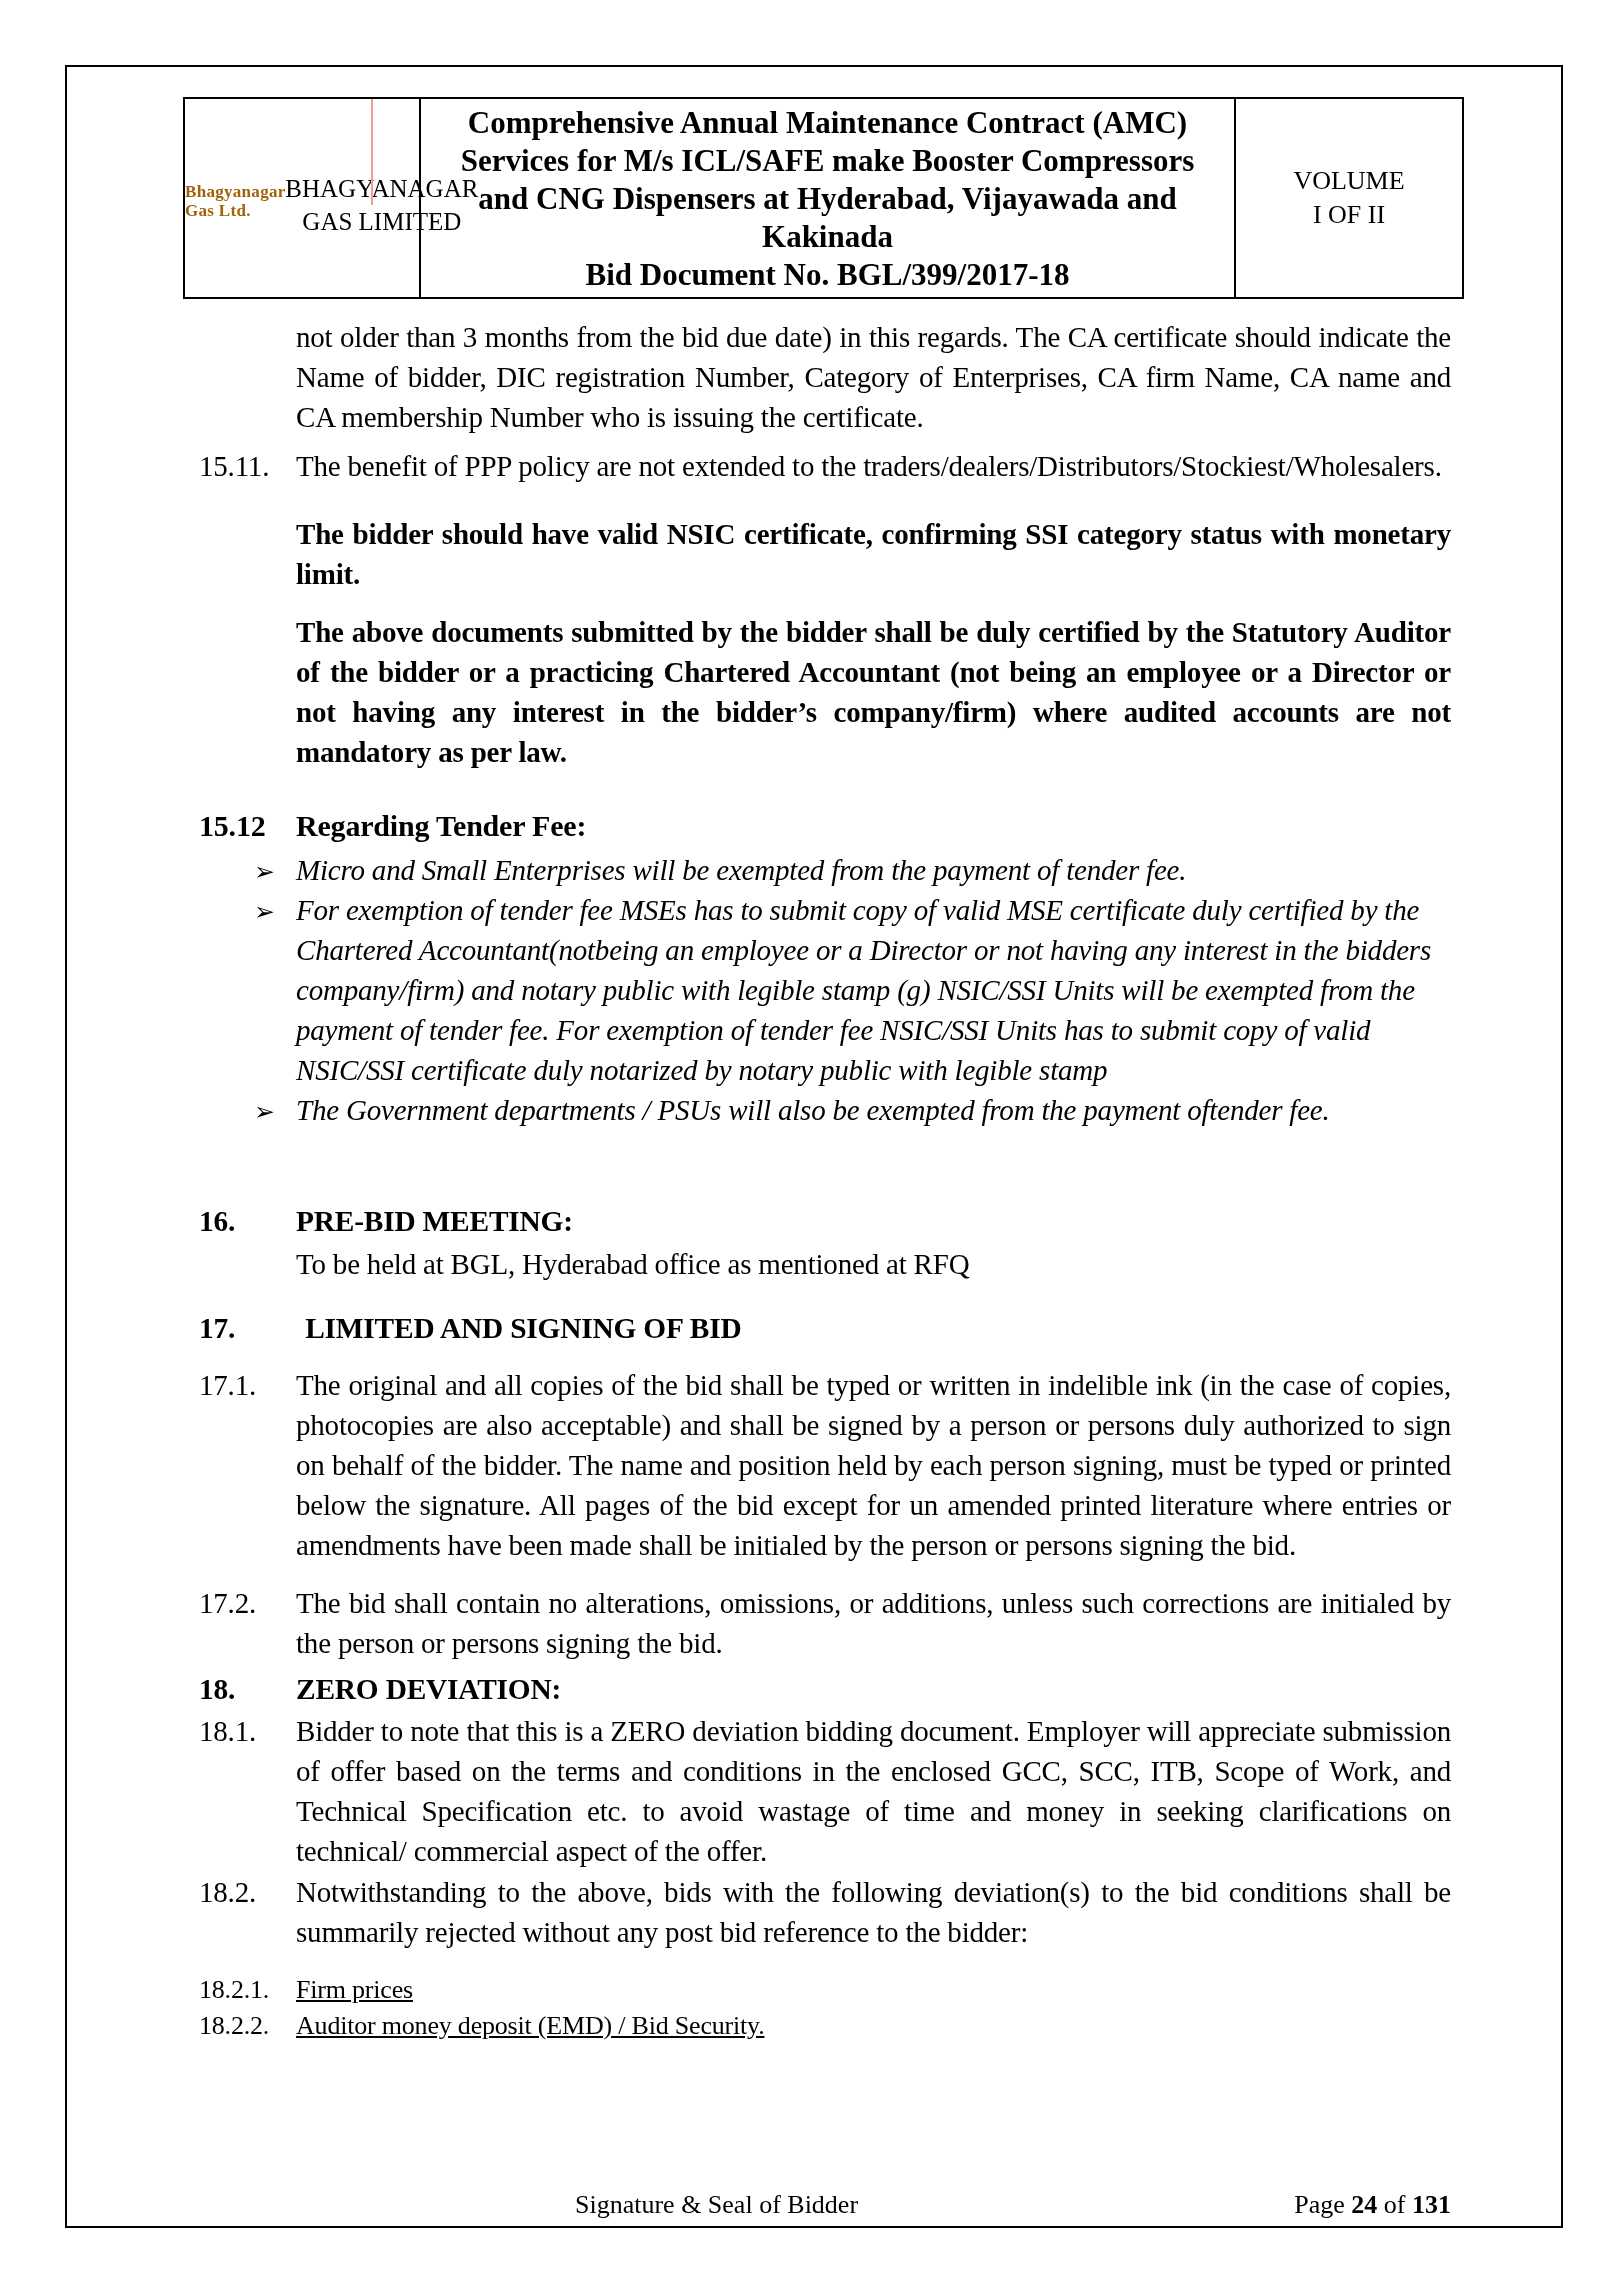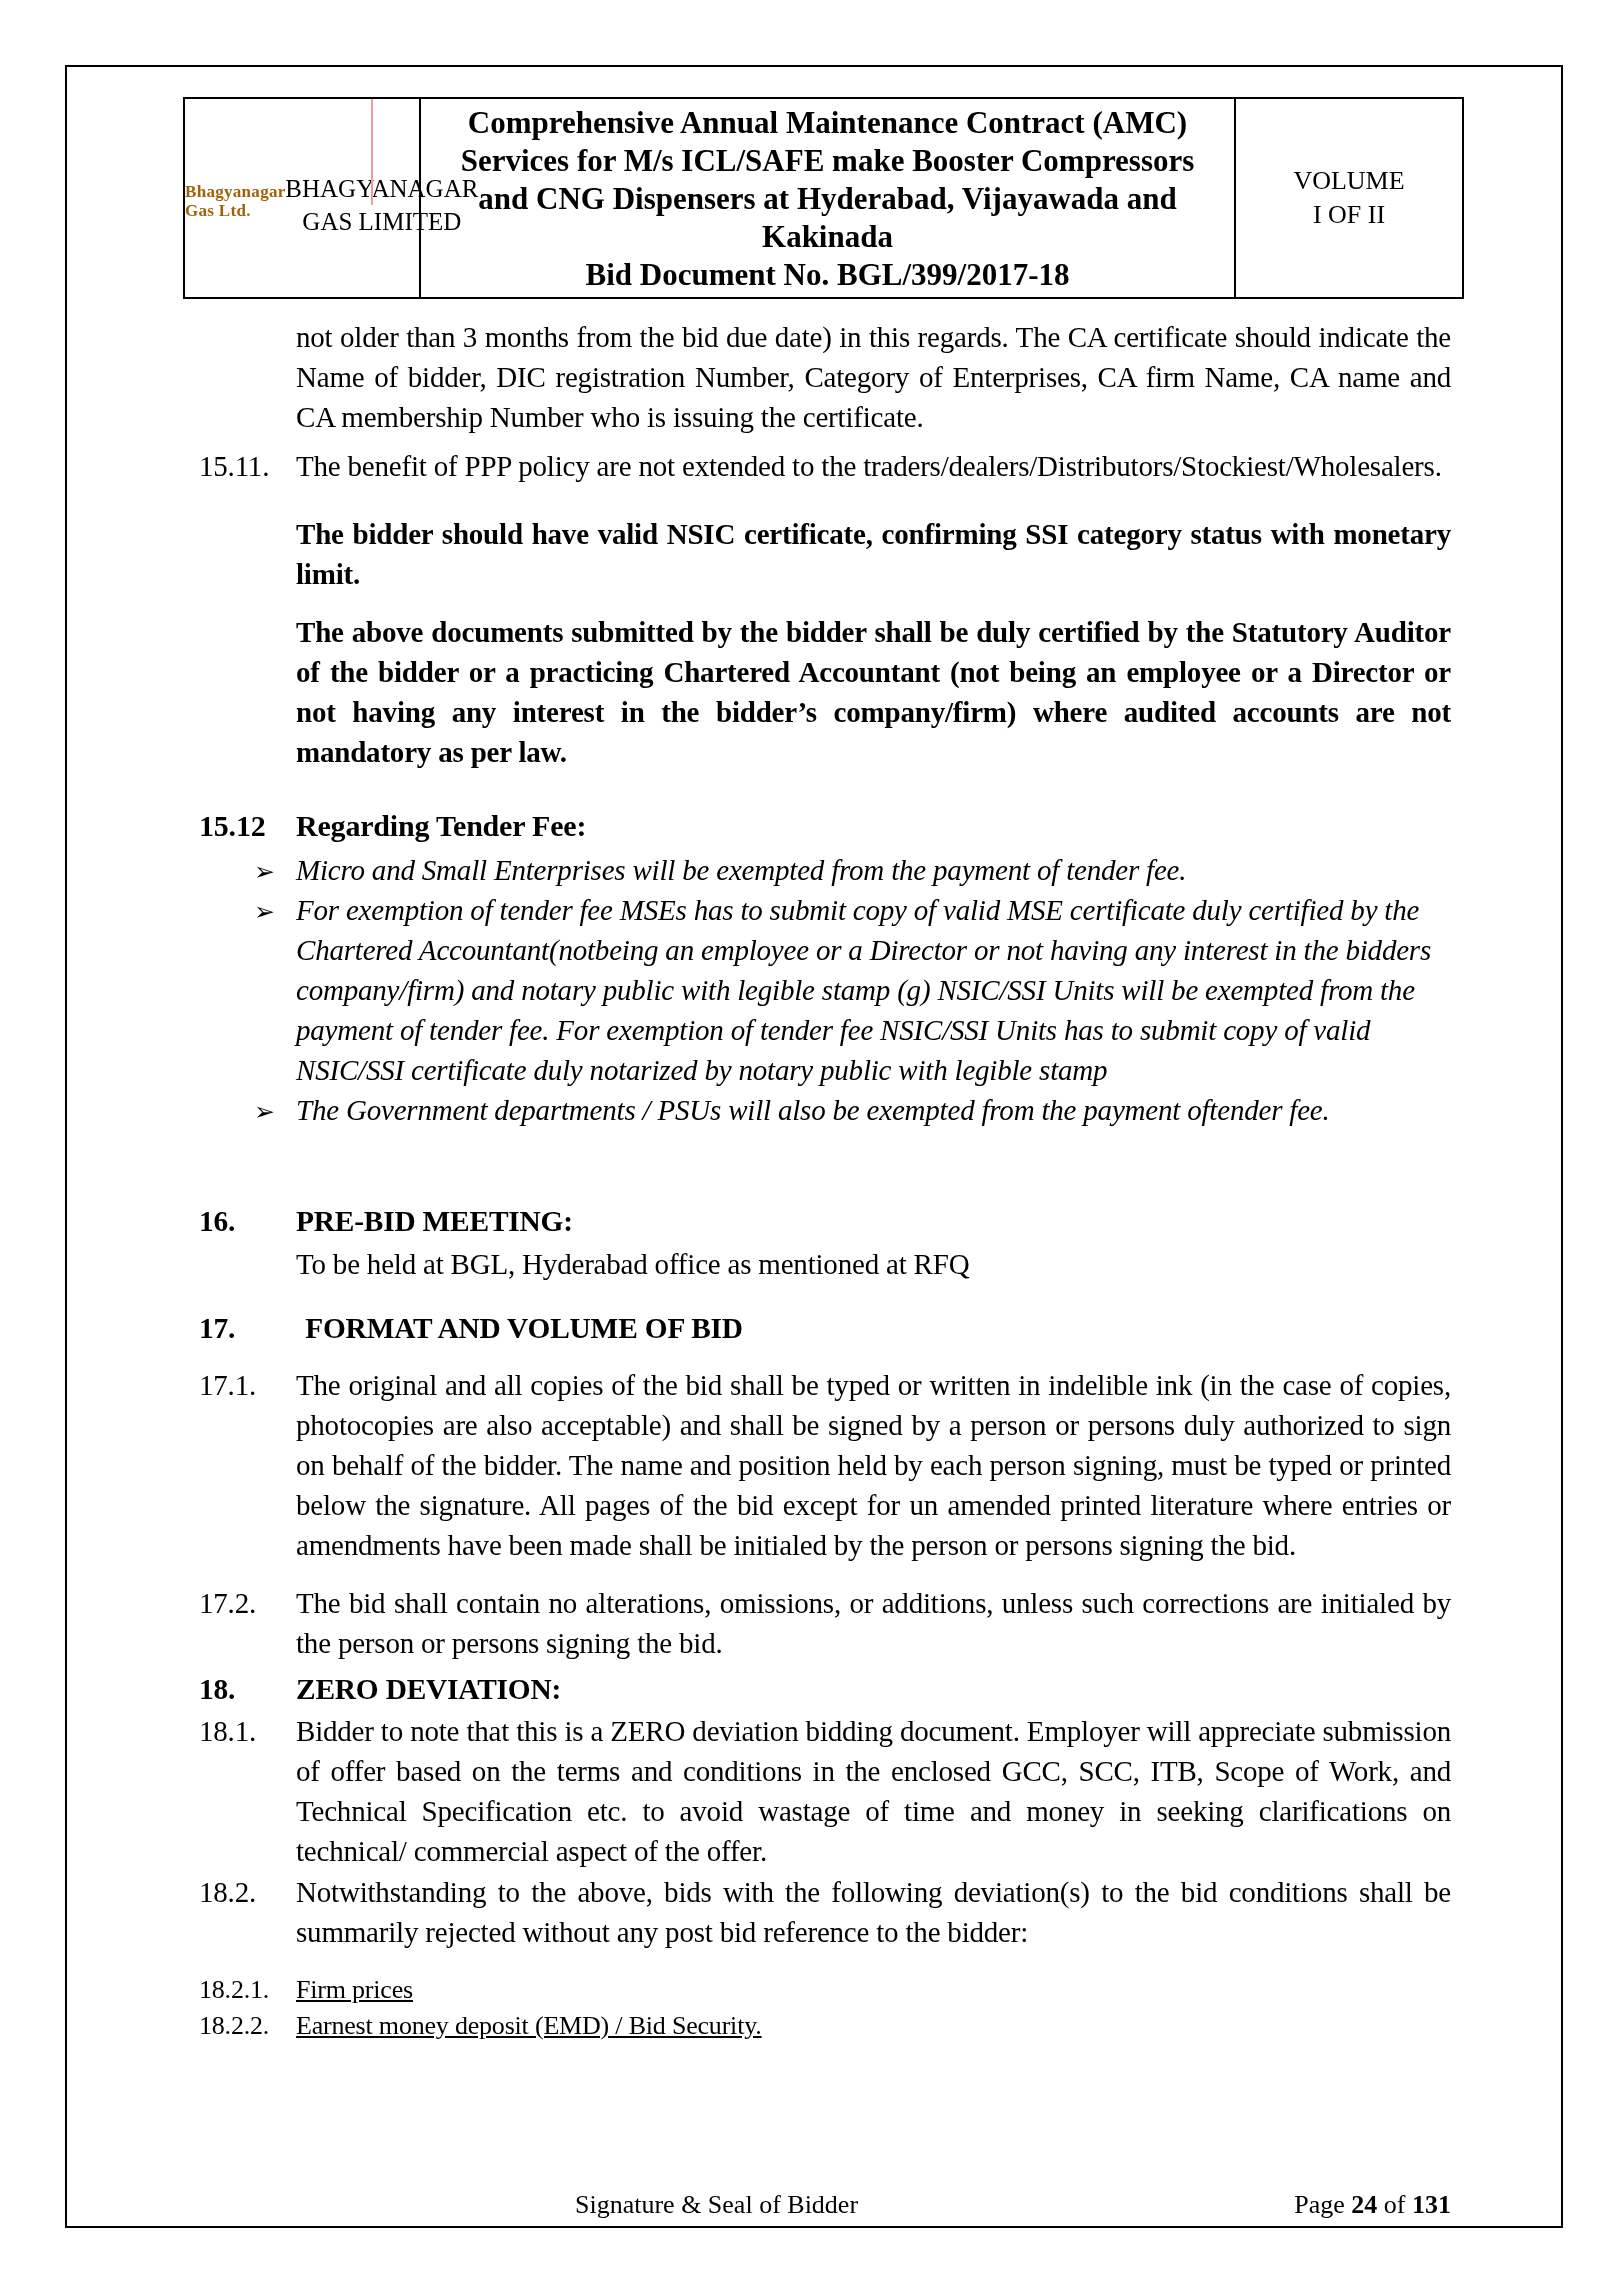--- a/index.html
+++ b/index.html
@@ -187,21 +187,21 @@
       <span class="num">16.</span>
       <span>PRE-BID MEETING:</span>
     </div>
 
     <div class="para mt4">
       <span>To be held at BGL, Hyderabad office as mentioned at RFQ</span>
     </div>
 
     <div class="para h mt36">
       <span class="num">17.</span>
-      <span class="ind17">FORMAT AND VOLUME OF BID</span>
+      <span class="ind17">LIMITED AND SIGNING OF BID</span>
     </div>
 
     <div class="para j mt26">
       <span class="num">17.1.</span>
       <span>The original and all copies of the bid shall be typed or written in indelible ink (in the case of copies, photocopies are also acceptable) and shall be signed by a person or persons duly authorized to sign on behalf of the bidder. The name and position held by each person signing, must be typed or printed below the signature. All pages of the bid except for un amended printed literature where entries or amendments have been made shall be initialed by the person or persons signing the bid.</span>
     </div>
 
     <div class="para j mt28">
       <span class="num">17.2.</span>
       <span>The bid shall contain no alterations, omissions, or additions, unless such corrections are initialed by the person or persons signing the bid.</span>
@@ -222,21 +222,21 @@
       <span>Notwithstanding to the above, bids with the following deviation(s) to the bid conditions shall be summarily rejected without any post bid reference to the bidder:</span>
     </div>
 
     <div class="para sub mt32">
       <span class="num">18.2.1.</span>
       <span>Firm prices</span>
     </div>
 
     <div class="para sub mt4">
       <span class="num">18.2.2.</span>
-      <span>Earnest money deposit (EMD) / Bid Security.</span>
+      <span>Auditor money deposit (EMD) / Bid Security.</span>
     </div>
 
   </div>
 
   <div class="footer-sig">Signature &amp; Seal of Bidder</div>
   <div class="footer-page">
     <span>Page</span>
     <span class="b">24</span>
     <span>of</span>
     <span class="b">131</span>

